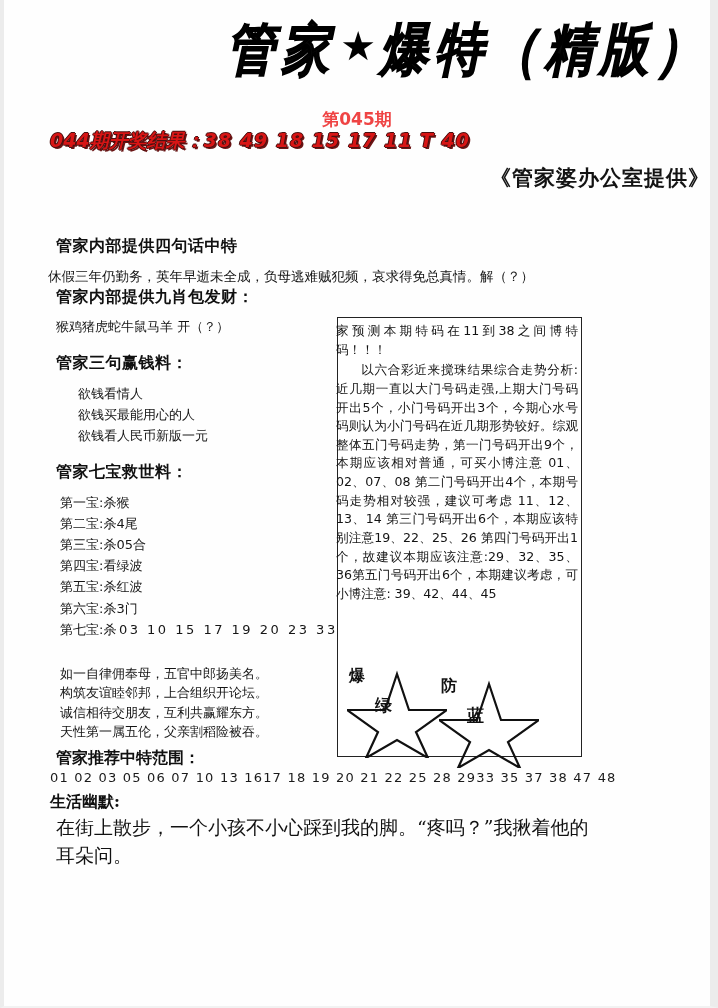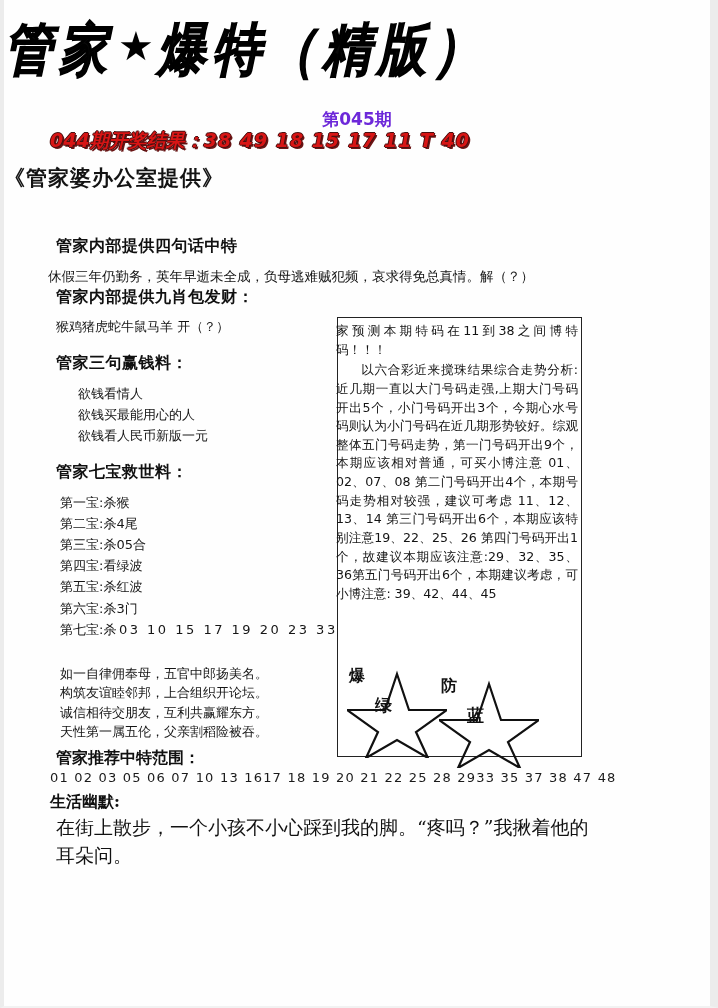--- a/index.html
+++ b/index.html
@@ -23,21 +23,21 @@
     border-left: 4px solid #ececec;
     border-right: 8px solid #ececec;
     border-bottom: 2px solid #f2f2f2;
   }
 
   
   .masthead {
     position: absolute;
     left: 0; right: 0;
     top: 18px;
-    text-align: left;
+    text-align: right;
     white-space: nowrap;
   }
   .masthead-text {
     display: inline-block;
     font-family: "DejaVu Serif", "Liberation Serif", serif;
     font-weight: bold;
     font-style: italic;
     font-size: 48px;
     letter-spacing: 7px;
     color: #0a0a0a;
@@ -54,21 +54,21 @@
     padding: 0 4px;
   }
 
   .issue-no {
     position: absolute;
     left: 0; right: 0;
     top: 108px;
     text-align: center;
     font-size: 17px;
     font-weight: bold;
-    color: #6d28d9;
+    color: #ef4444;
     font-family: "DejaVu Sans", "Liberation Sans", sans-serif;
   }
 
   
   .result-line {
     position: absolute;
     left: 46px;
     top: 128px;
     font-family: "DejaVu Sans", "Liberation Sans", sans-serif;
     font-size: 19px;
@@ -83,21 +83,21 @@
       0 1px 0 #4a1010,
       0 -1px 0 #4a1010,
       2px 2px 0 #6b1414;
   }
   .result-line .nums { letter-spacing: 1px; }
 
   .provider {
     position: absolute;
     left: 0; right: 0;
     top: 164px;
-    text-align: left;
+    text-align: right;
     font-family: "DejaVu Serif", "Liberation Serif", serif;
     font-size: 21px;
     font-weight: bold;
     color: #131313;
     letter-spacing: 1px;
     white-space: nowrap;
     overflow: hidden;
   }
 
   

